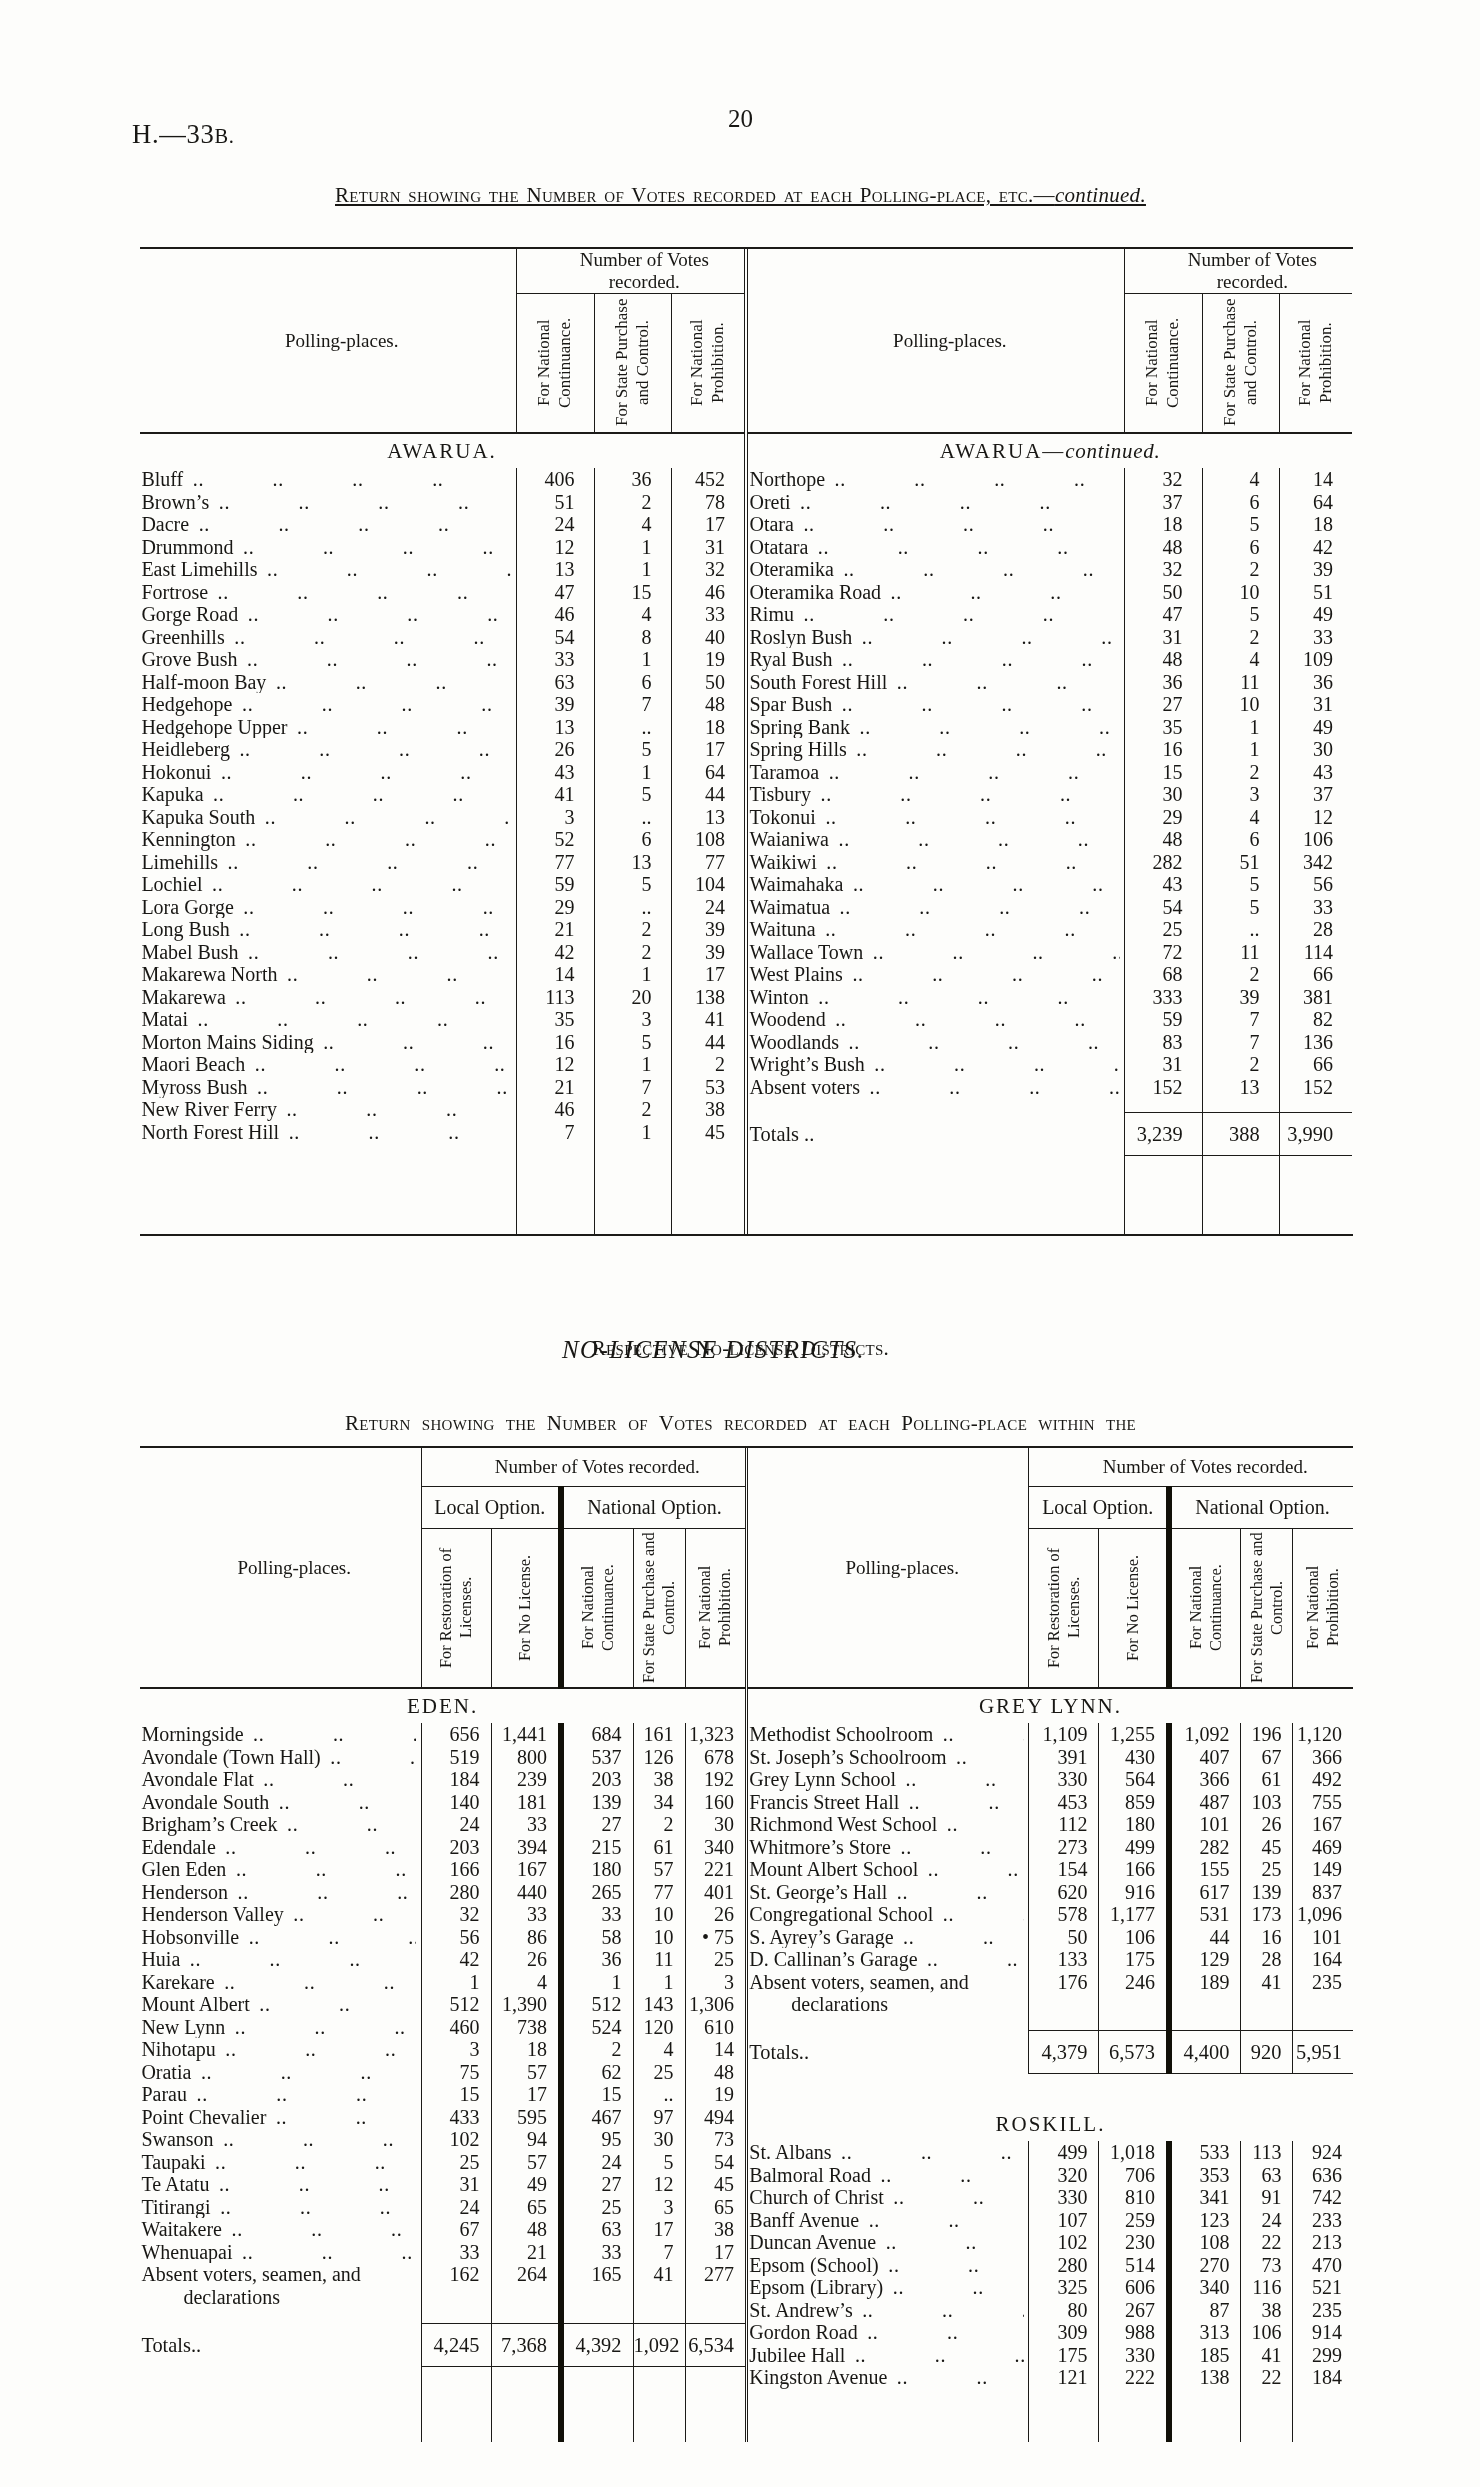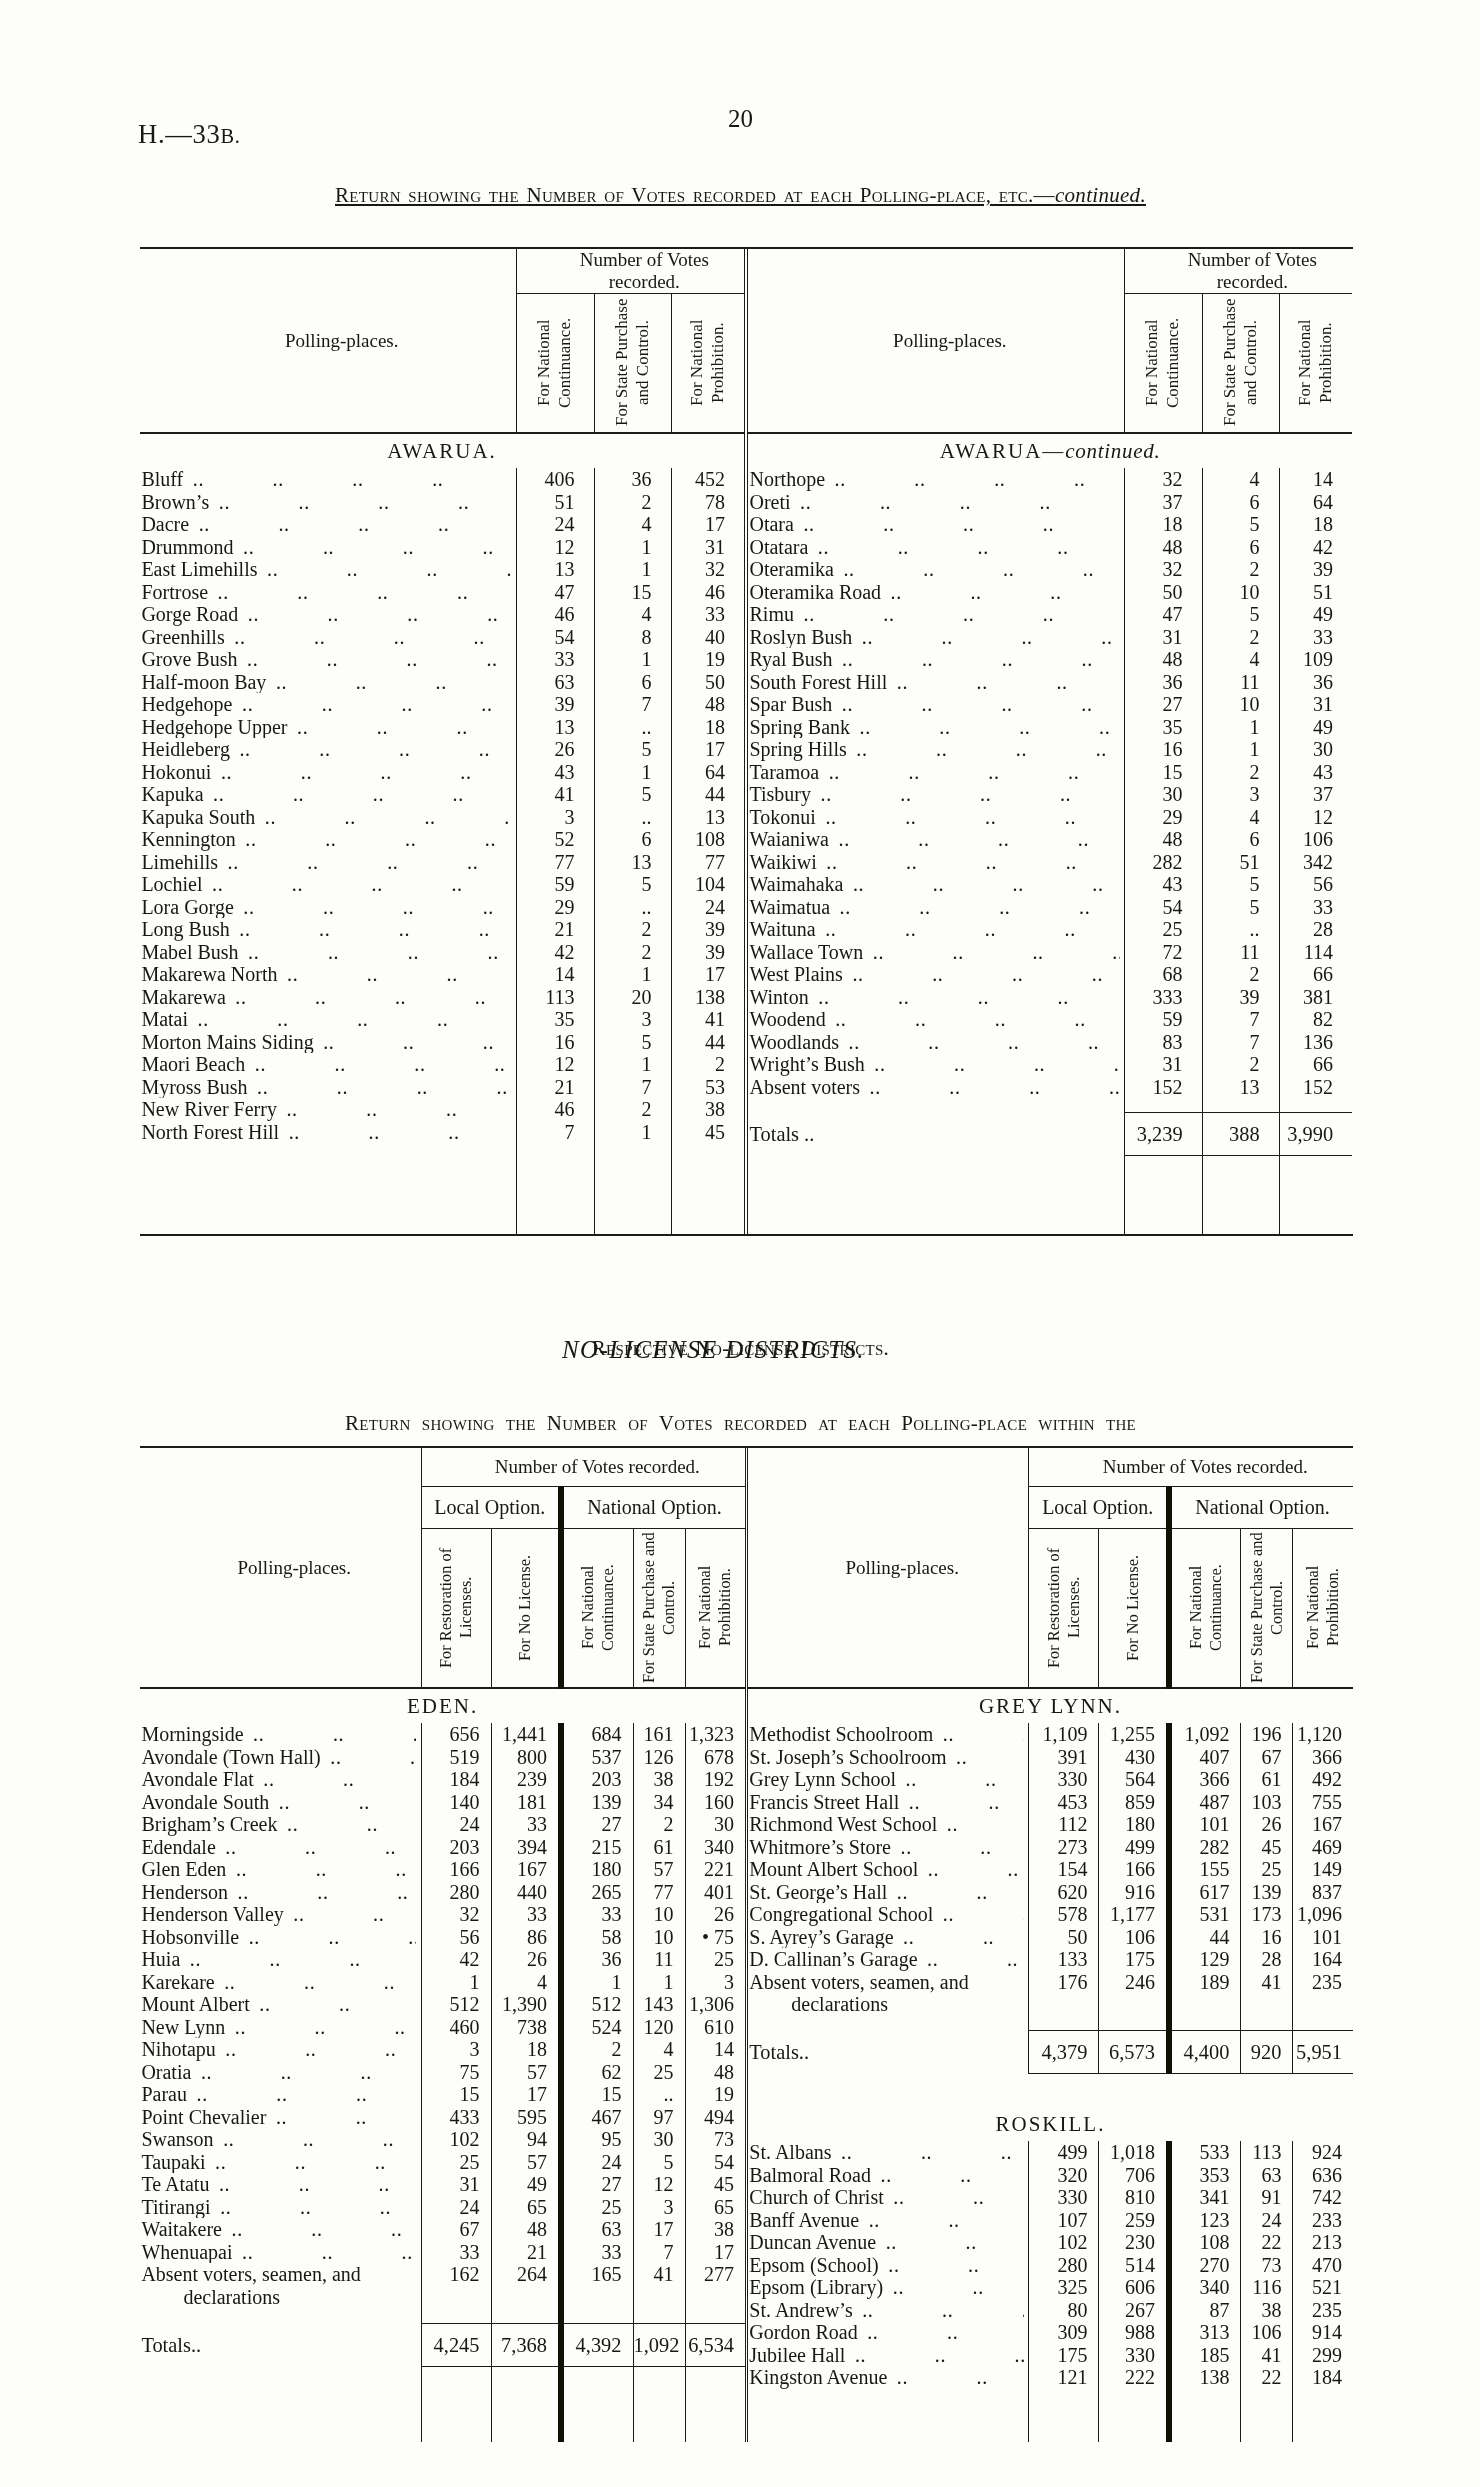--- a/index.html
+++ b/index.html
@@ -2,21 +2,21 @@
 <html style="font-size:11px"><head>
 <meta charset="utf-8">
 <style>
   html,body { margin:0; padding:0; }
   body {
     width:1481px; height:2487px; position:relative;
     background:#fdfdfb; color:#181714;
     font-family:"Liberation Serif", serif;
     overflow:hidden;
   }
-  .docref { position:absolute; left:138px; top:119px; font-size:26.6px; letter-spacing:0.7px; }
+  .docref { position:absolute; left:132px; top:119px; font-size:26.6px; letter-spacing:0.7px; }
   .docref .sm { font-size:20.4px; }
   .pagenum { position:absolute; left:0; top:105px; width:1481px; text-align:center; font-size:25px; }
   .title1 {
     position:absolute; left:0; top:183px; width:1481px; text-align:center;
     font-size:21px; font-variant:small-caps; letter-spacing:0.3px; word-spacing:2px;text-decoration:underline;
   }
   .it { font-style:italic; font-variant:normal; }
   .sect .it { letter-spacing:0.7px; }
 
   

